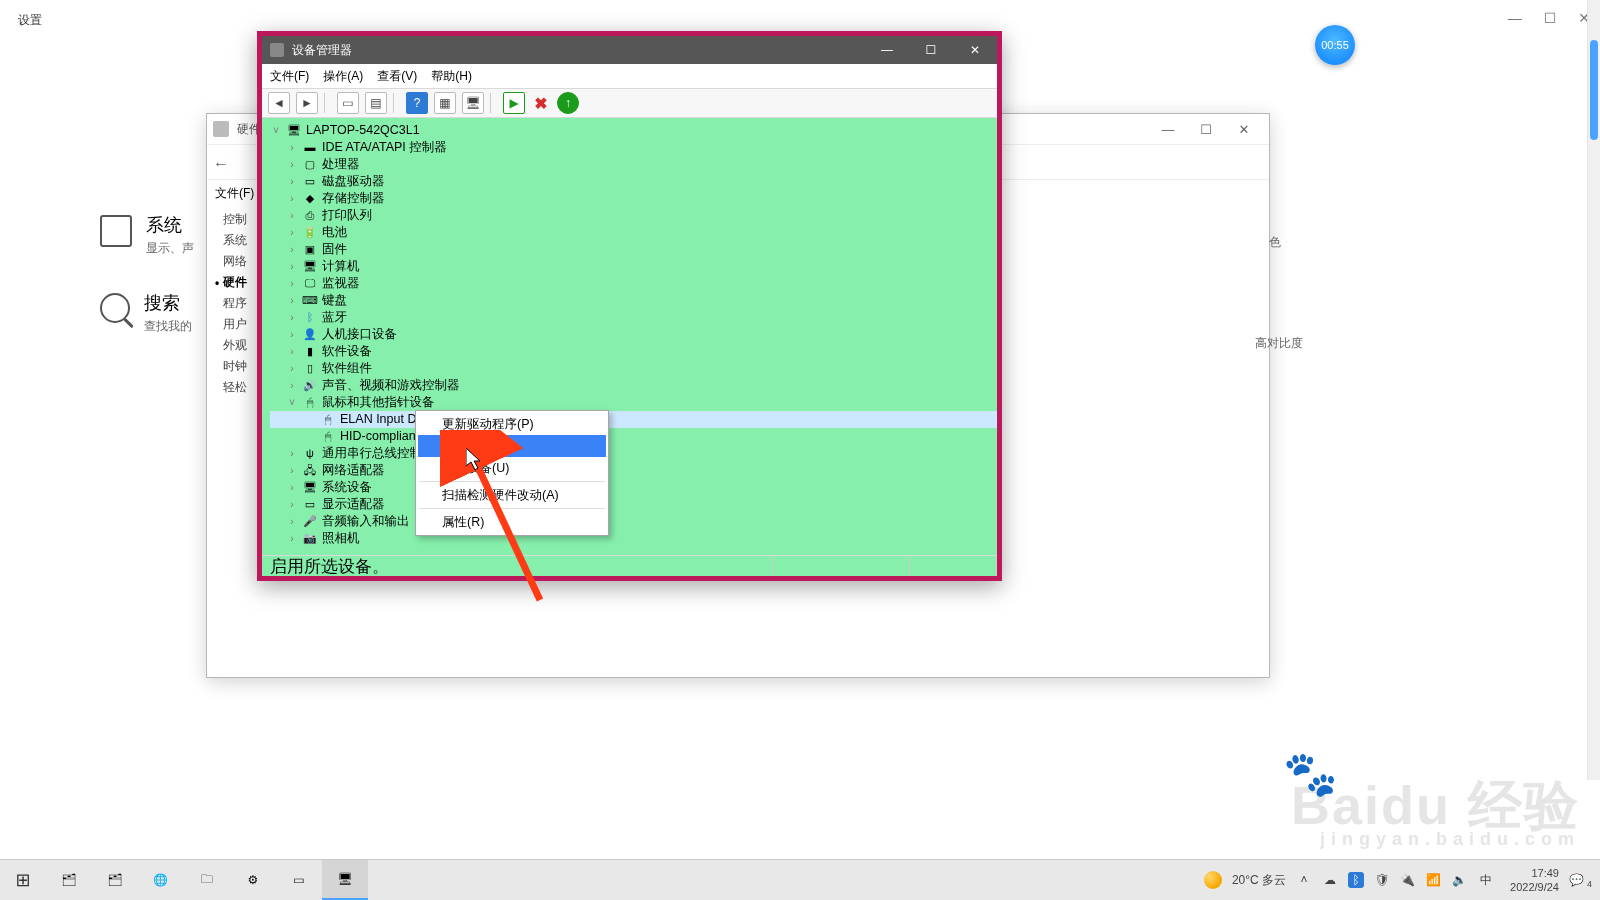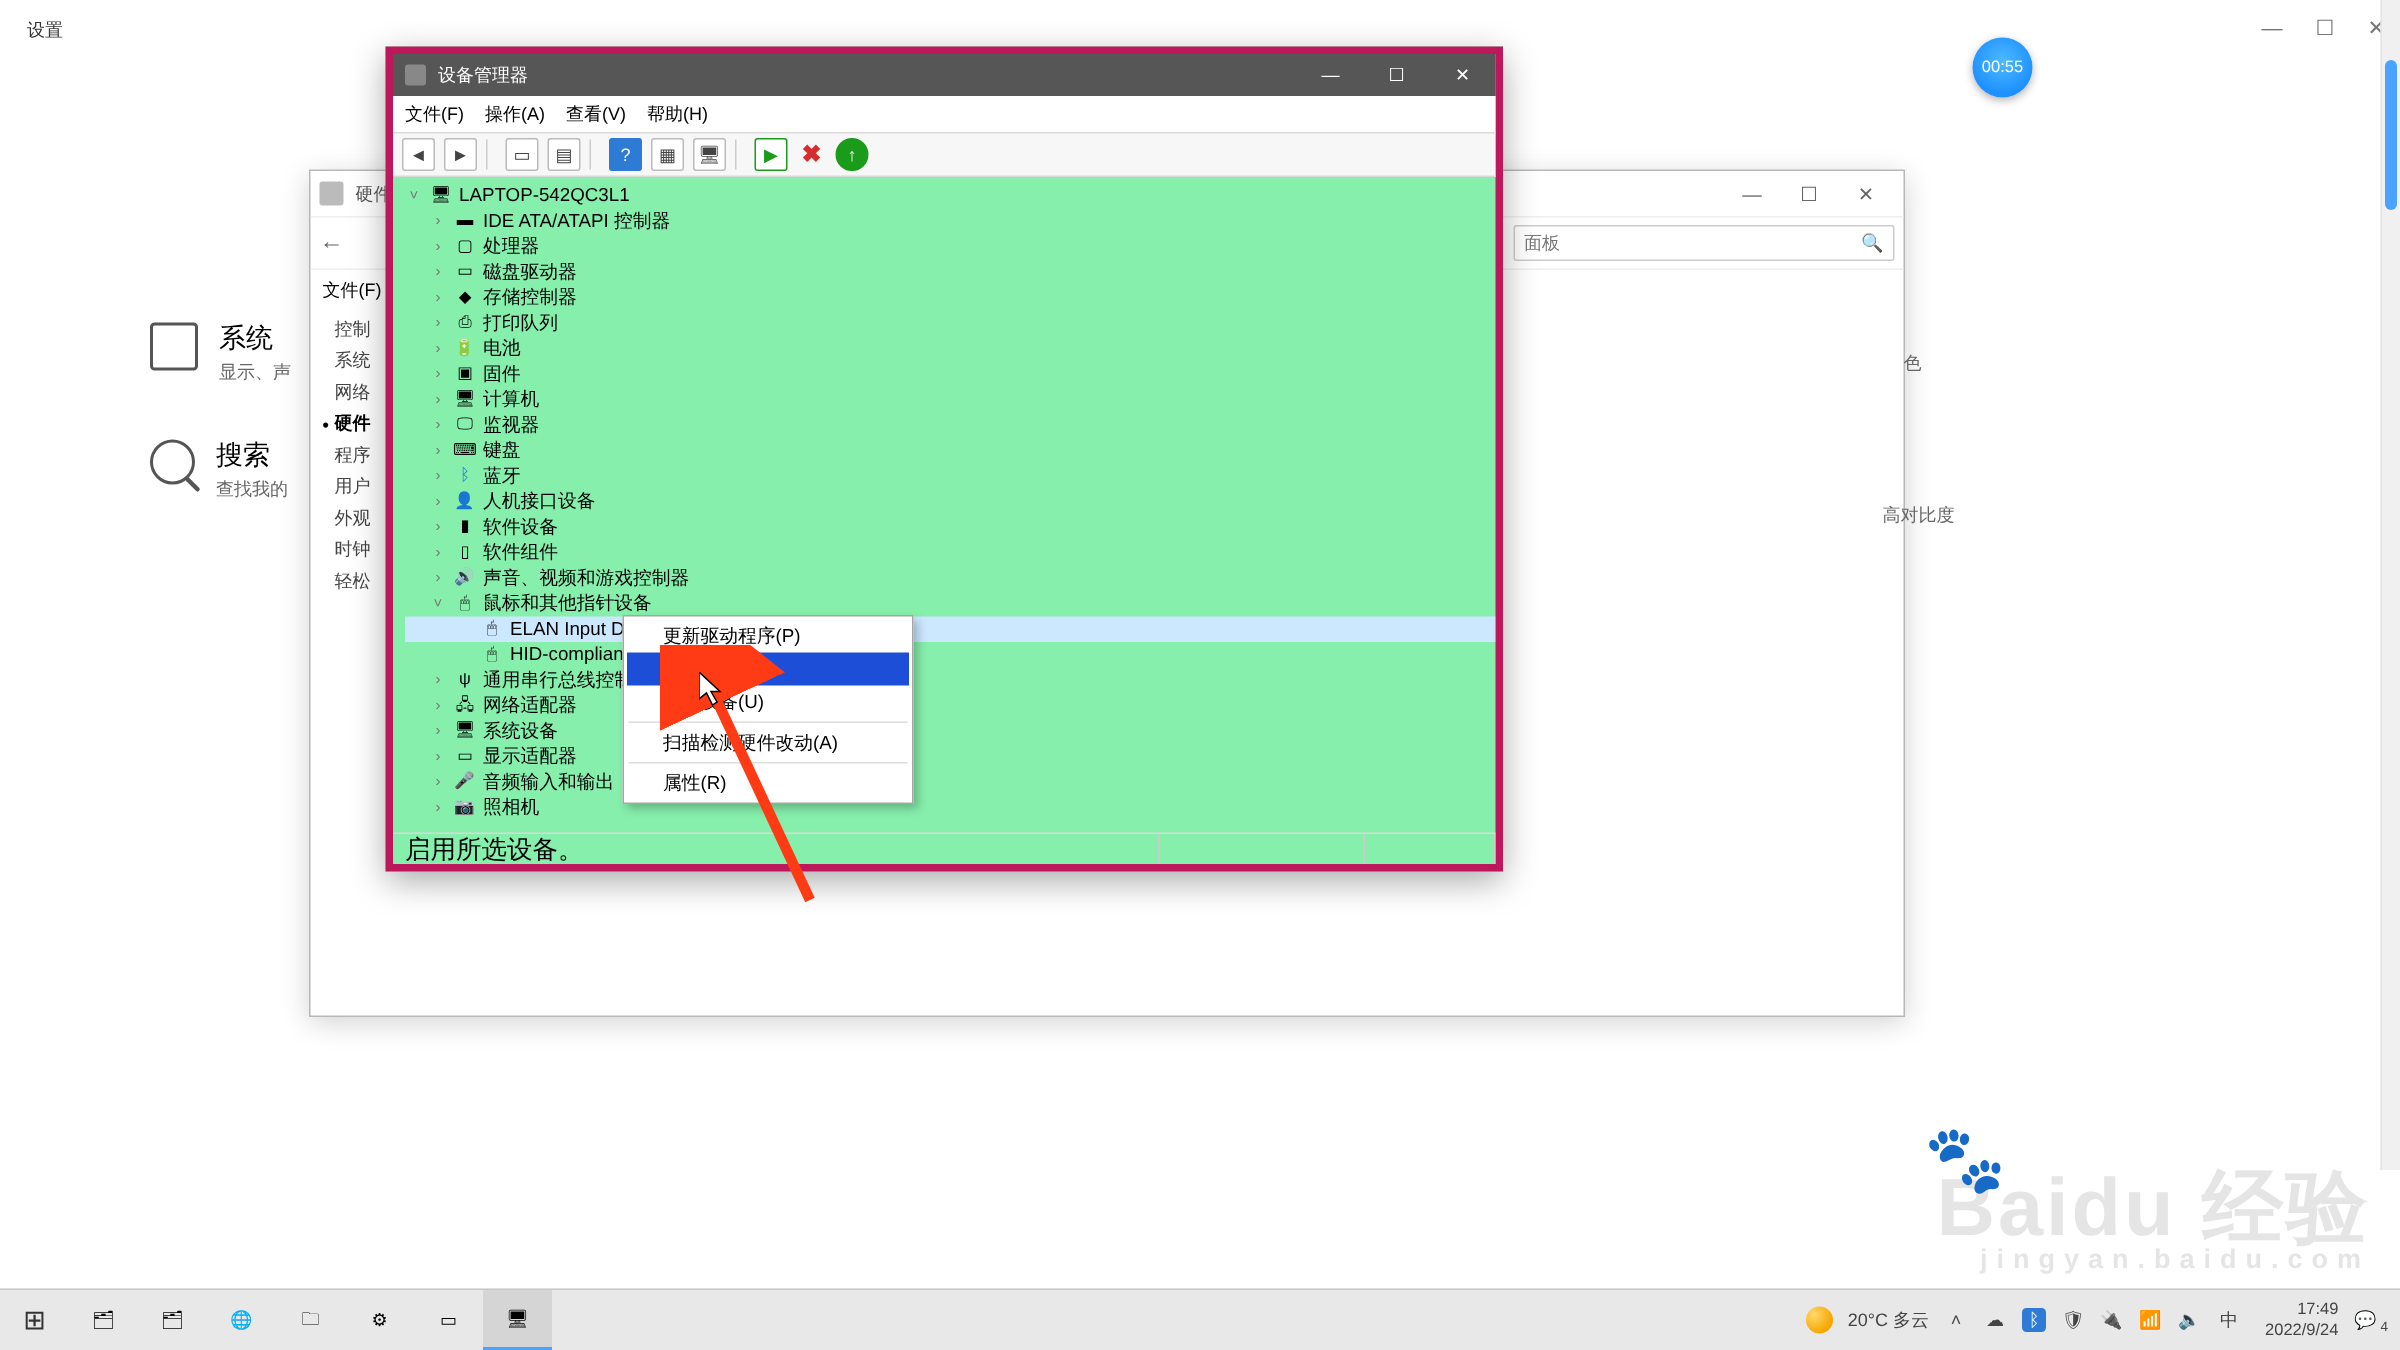--- a/index.html
+++ b/index.html
@@ -192,21 +192,21 @@
   .dm-status .cell:first-child{flex:1;}
   .dm-status .cell.wide{width:120px;}
 
   
   .ctx{
     position:absolute;left:415px;top:410px;width:188px;background:#fff;
     border:1px solid #a6a6a6;box-shadow:3px 3px 6px rgba(0,0,0,.25);
     font-size:12.5px;z-index:50;padding:2px;
   }
   .ctx .item{height:22px;display:flex;align-items:center;padding:0 24px;}
-  .ctx .item.hl{background:#1d4ed8;color:#fff;}
+  .ctx .item.hl{background:#3b82f6;color:#fff;}
   .ctx .item.bold{font-weight:normal;}
   .ctx hr{border:none;border-top:1px solid #ddd;margin:2px 1px;}
 
   
   .arrow-svg{position:absolute;left:440px;top:430px;pointer-events:none;z-index:60;}
 
   
   .taskbar{
     position:absolute;left:0;right:0;bottom:0;height:40px;background:#e8e8e8;
     border-top:1px solid #c9c9c9;display:flex;align-items:center;font-size:12px;
@@ -278,24 +278,20 @@
     <span class="icon"></span>
     <span>硬件</span>
     <span class="spacer"></span>
     <span class="btn">—</span>
     <span class="btn">☐</span>
     <span class="btn">✕</span>
   </div>
   <div class="cp-nav-row">
     <span class="back">←</span>
     <span class="spacer"></span>
-    <div class="search">
-      <span>面板</span>
-      <span>🔍</span>
-    </div>
   </div>
   <div class="cp-menu-row">
     <span>文件(F)</span>
   </div>
   <div class="cp-left-col">
     <div>控制</div>
     <div>系统</div>
     <div>网络</div>
     <div class="sel">硬件</div>
     <div>程序</div>

